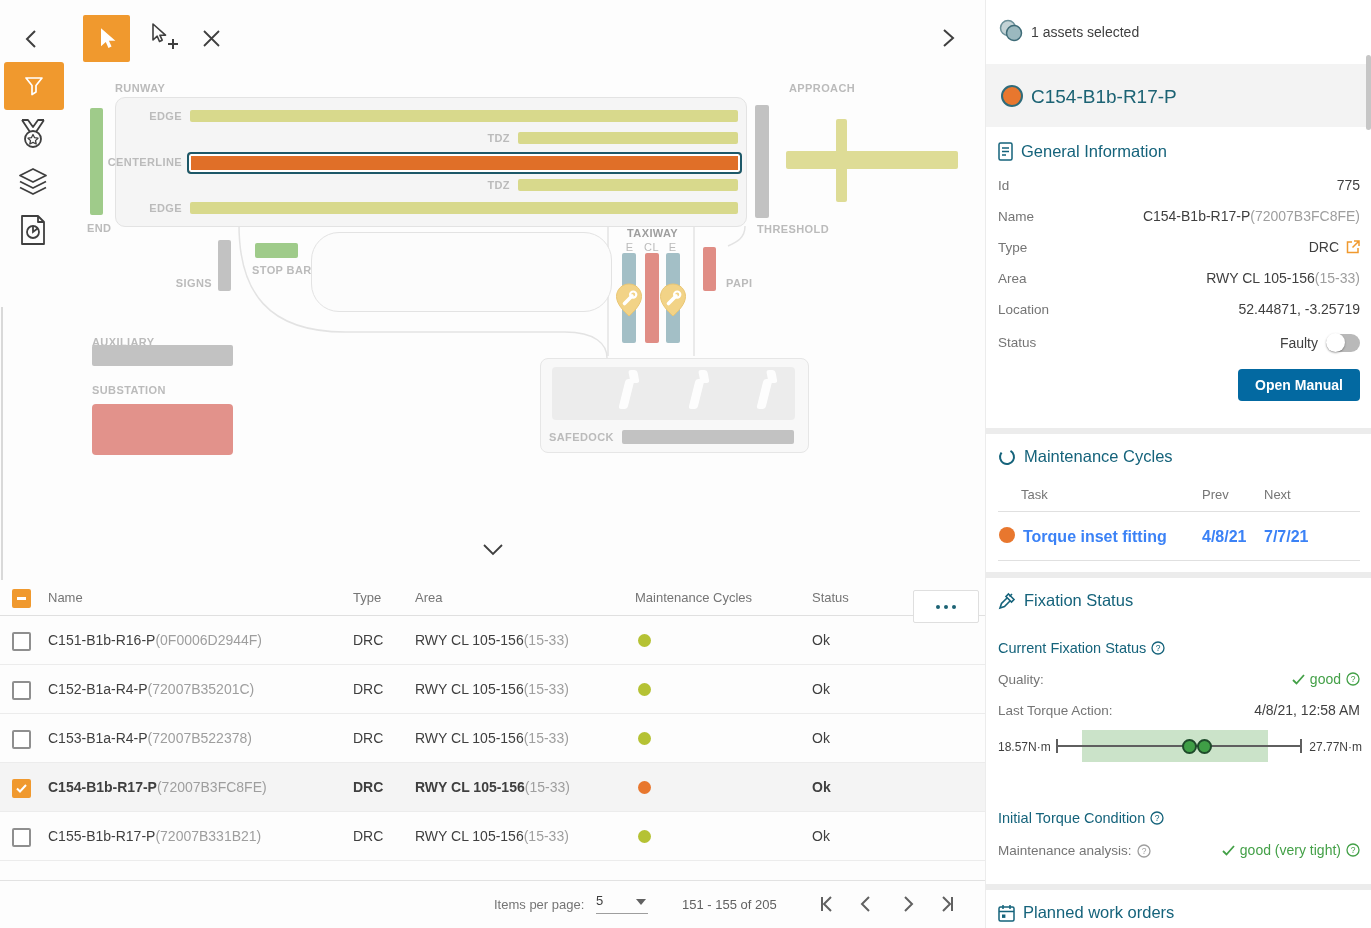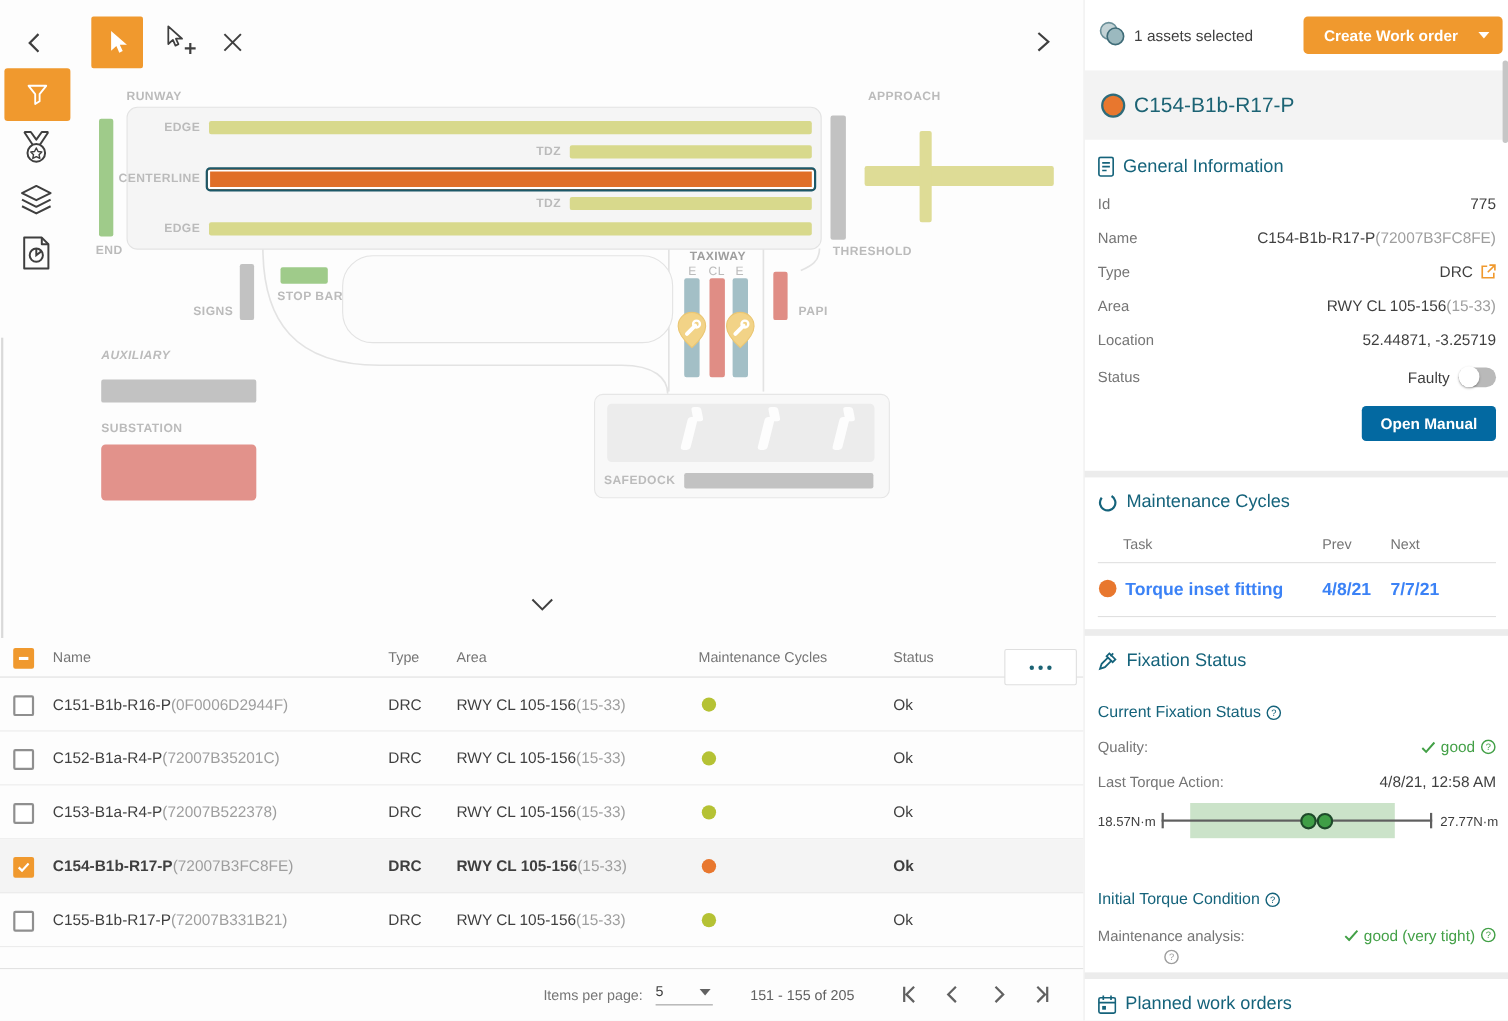--- a/index.html
+++ b/index.html
@@ -226,21 +226,21 @@
   </svg>
   <svg class="abs" style="left:659px;top:283px;" width="28" height="34" viewBox="0 0 28 34">
     <path d="M14 1 C7 1 1.5 6.5 1.5 13.5 C1.5 21 9 28.5 14 33 C19 28.5 26.5 21 26.5 13.5 C26.5 6.5 21 1 14 1 Z" fill="#F2D387" stroke="#EAC673"></path>
     <path d="M9.5 20.5 L17 13" stroke="#ffffff" stroke-width="3.6" stroke-linecap="round"></path>
     <circle cx="18.2" cy="11.6" r="3.1" fill="none" stroke="#ffffff" stroke-width="2.2"></circle>
   </svg>
 
   <div class="bar" style="left:703px;top:247px;width:13px;height:44px;background:#E08D85;"></div>
   <div class="maplbl" style="left:726px;top:277px;">PAPI</div>
 
-  <div class="maplbl" style="left:92px;top:317px;font-style:italic;">AUXILIARY</div>
+  <div class="maplbl" style="left:92px;top:336px;">AUXILIARY</div>
   <div class="bar" style="left:92px;top:345px;width:141px;height:21px;background:#C2C2C2;"></div>
 
   <div class="maplbl" style="left:92px;top:384px;">SUBSTATION</div>
   <div class="bar" style="left:92px;top:404px;width:141px;height:51px;background:#E2928B;border-radius:4px;"></div>
 
   <div class="safedock-outer"></div>
   <div class="safedock-inner">
     <span class="gate" style="left:70px;"></span>
     <span class="gate" style="left:140px;"></span>
     <span class="gate" style="left:208px;"></span>
@@ -352,24 +352,20 @@
     </span>
   </div>
 
   <div class="panel">
 
     <svg class="abs" style="left:13px;top:19px;" width="25" height="24" viewBox="0 0 25 24">
       <circle cx="9" cy="9" r="7.5" fill="#C3D3D6" stroke="#6B9099" stroke-width="1.5"></circle>
       <circle cx="15" cy="14" r="7.5" fill="#9BB9BF" stroke="#3E6B77" stroke-width="1.5"></circle>
     </svg>
     <span class="abs" style="left:45px;top:24px;font-size:14px;">1 assets selected</span>
-    <div class="wo-btn">
-      <span class="lbl">Create Work order</span>
-      <span class="wo-caret"></span>
-    </div>
 
     <div class="asset-head">
       <span class="asset-dot"></span>
       <span class="asset-title">C154-B1b-R17-P</span>
     </div>
 
     <div class="sect-head" style="left:12px;top:142px;">
       <svg width="15" height="19" viewBox="0 0 15 19">
         <g fill="none" stroke="#15637B" stroke-width="1.5">
             <rect x="1" y="1" width="13" height="17" rx="1.5"></rect>
@@ -467,21 +463,21 @@
 
 
     <span class="teal-link" style="top:810px;">
       <span>Initial Torque Condition</span>
       <svg class="help" width="14" height="14" viewBox="0 0 14 14">
         <circle cx="7" cy="7" r="6" fill="none" stroke="#15637B" stroke-width="1.3"></circle>
         <text x="7" y="10" text-anchor="middle" font-size="8.5" fill="#15637B" font-family="Liberation Sans, sans-serif">?</text>
       </svg>
     </span>
 
-    <span class="info-label" style="top:843px;display:flex;align-items:center;gap:5px;flex-direction:column;">
+    <span class="info-label" style="top:843px;display:flex;align-items:center;gap:5px;">
       <span>Maintenance analysis:</span>
       <svg class="help" width="14" height="14" viewBox="0 0 14 14">
         <circle cx="7" cy="7" r="6" fill="none" stroke="#9e9e9e" stroke-width="1.3"></circle>
         <text x="7" y="10" text-anchor="middle" font-size="8.5" fill="#9e9e9e" font-family="Liberation Sans, sans-serif">?</text>
       </svg>
     </span>
     <span class="info-value green" style="top:842px;display:flex;align-items:center;gap:5px;">
       <svg width="13" height="11" viewBox="0 0 13 11">
           <polyline points="1,6 4.5,9.5 12,1" fill="none" stroke="#43A047" stroke-width="1.8"></polyline>
         </svg>

